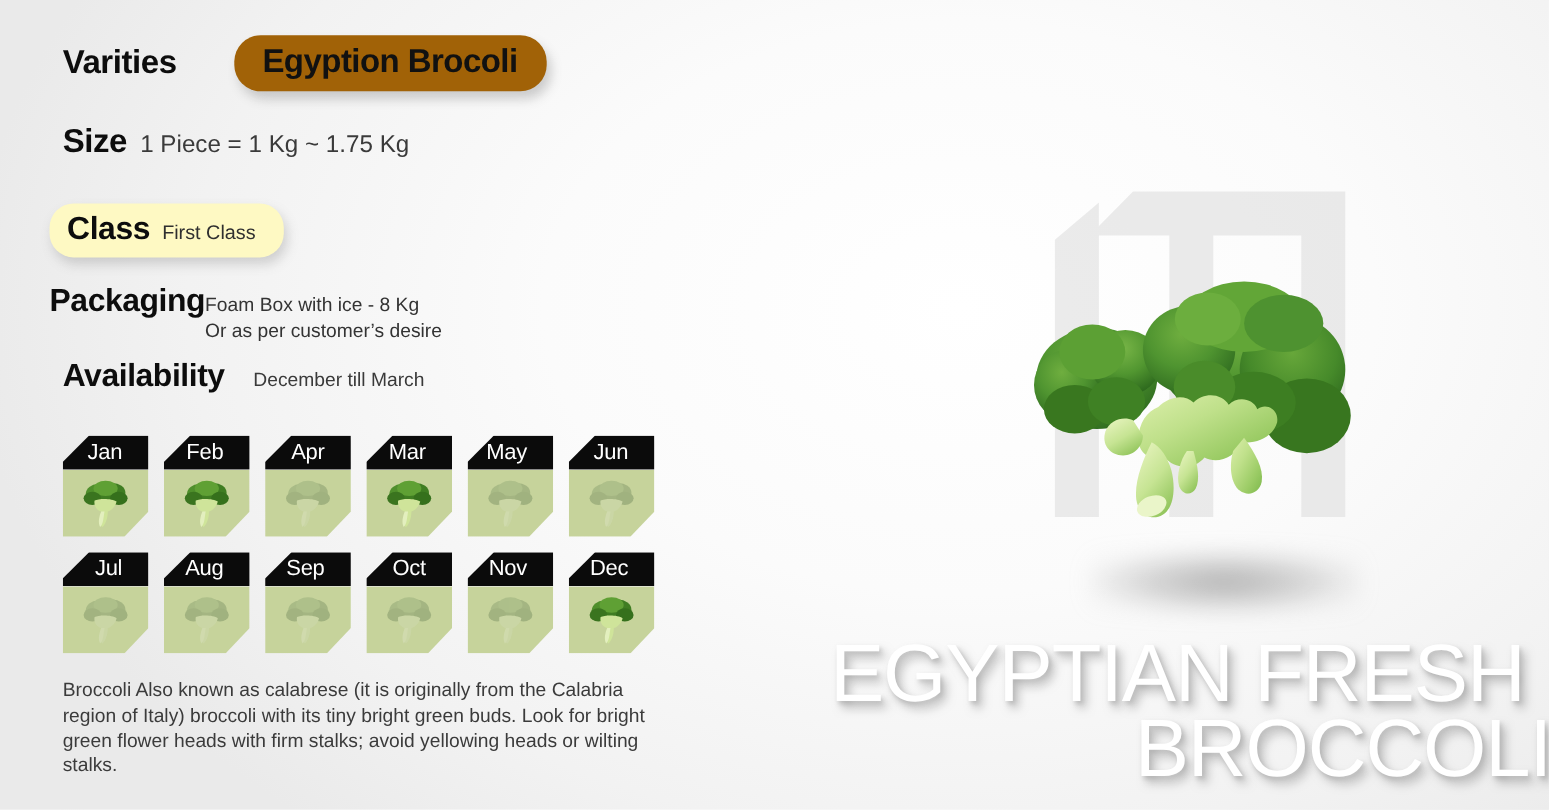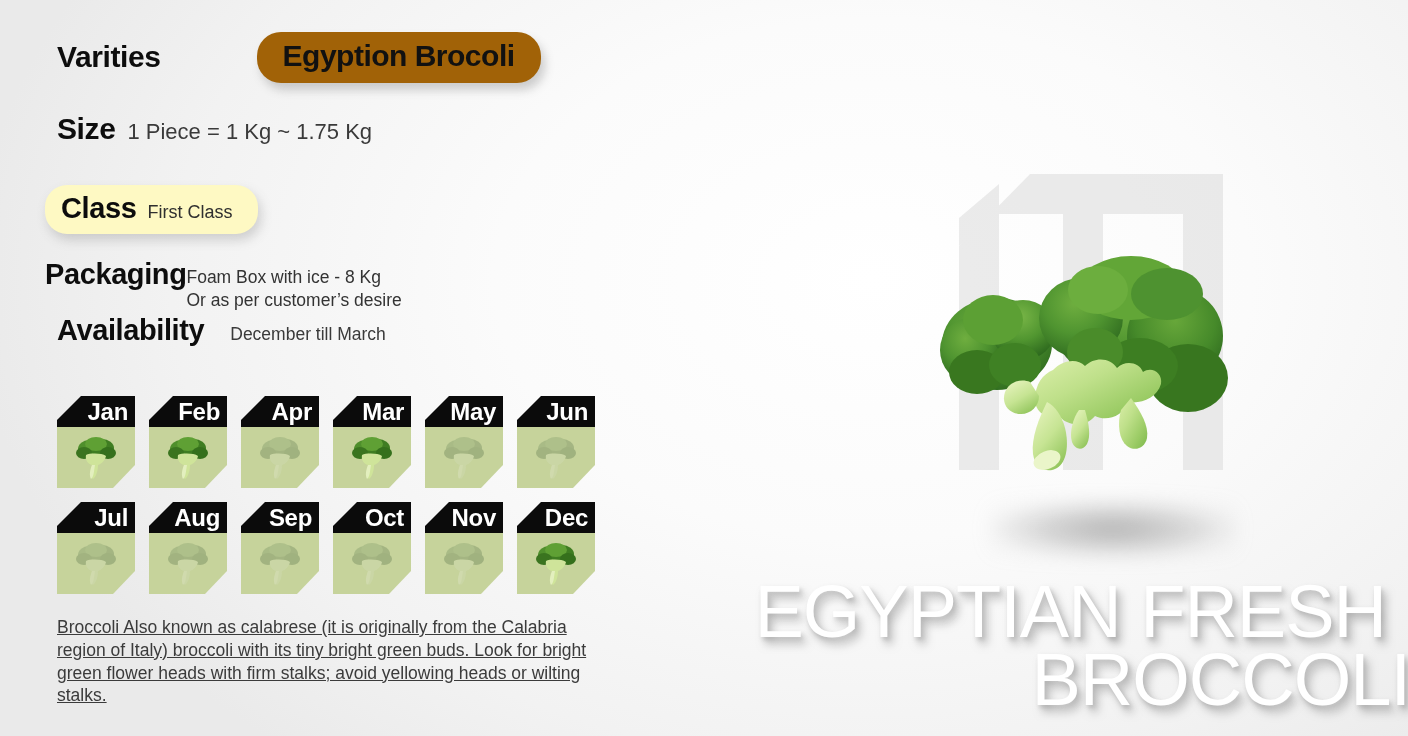--- a/index.html
+++ b/index.html
@@ -20,21 +20,21 @@
 
   .lbl {
     font-weight:bold; color:#0d0d0d; letter-spacing:-0.4px;
     white-space:nowrap;
   }
   .val {
     color:#3a3a3a; white-space:nowrap; font-weight:400;
   }
 
   
-  #row-varities { left:57px; top:32px; align-items:center;gap:44px; }
+  #row-varities { left:57px; top:32px; align-items:center; }
   #row-varities .lbl { font-size:30px; }
   .pill-green {
     margin-left:52px;
     background:#a16207;
     border-radius:24px;
     padding:6px 26px 8px 26px;
     font-size:30px; font-weight:bold; color:#111;
     letter-spacing:-0.5px;
     box-shadow:4px 7px 10px rgba(90,90,90,0.28);
     line-height:1.22;
@@ -57,53 +57,53 @@
   #row-class .lbl { font-size:29px; }
   #row-class .val { font-size:18px; margin-left:11px; color:#2f2f2f; }
 
   
   #row-packaging { left:45px; top:258px; align-items:flex-start; }
   #row-packaging .lbl { font-size:29px; line-height:1.15; }
   .pkg-lines { margin-left:0; padding-top:8px; }
   .pkg-lines div { font-size:17.5px; color:#333; line-height:1.34; white-space:nowrap; }
 
   
-  #row-availability { left:57px; top:314px; }
+  #row-availability { left:57px; top:326px; }
   #row-availability .lbl { font-size:29px; }
   #row-availability .val { font-size:17.5px; margin-left:26px; }
 
   
   .months { position:absolute; left:57px; top:396px; width:560px; }
   .month-row { display:flex; gap:14px; margin-bottom:14px; }
   .tile { width:78px; }
 
   .tile-head {
     height:31px; background:#0b0b0b; color:#fff;
-    font-size:24px; font-weight:bold; letter-spacing:-0.3px;
+    font-size:20px; font-weight:normal; letter-spacing:-0.3px;
     display:flex; align-items:center; justify-content:flex-end;
-    padding-right:7px;
+    padding-right:24px;
     clip-path:polygon(24px 0, 100% 0, 100% 100%, 0 100%, 0 24px);
     box-shadow:2px 3px 5px rgba(0,0,0,0.22);
   }
   .tile-body {
     height:61px; background:#c6d39b;
     clip-path:polygon(0 0, 100% 0, 100% 38px, 56px 100%, 0 100%);
     position:relative; overflow:hidden;
   }
   .brocc-mini {
     position:absolute; left:50%; top:50%;
     transform:translate(-50%,-50%);
     width:48px; height:44px;
   }
   .tile.inactive .brocc-mini { opacity:0.30; filter:saturate(0.45); }
 
   
   #description {
     position:absolute; left:57px; top:616px; width:540px;
-    font-size:17.5px; line-height:1.30; color:#3b3b3b;text-decoration:underline;
+    font-size:17.5px; line-height:1.30; color:#3b3b3b;
   }
 
   
   .hero { position:absolute; left:660px; top:0; width:748px; height:736px; }
 
   .watermark {
     position:absolute; left:295px; top:172px;
     width:270px; height:300px;
     opacity:0.55;
   }

